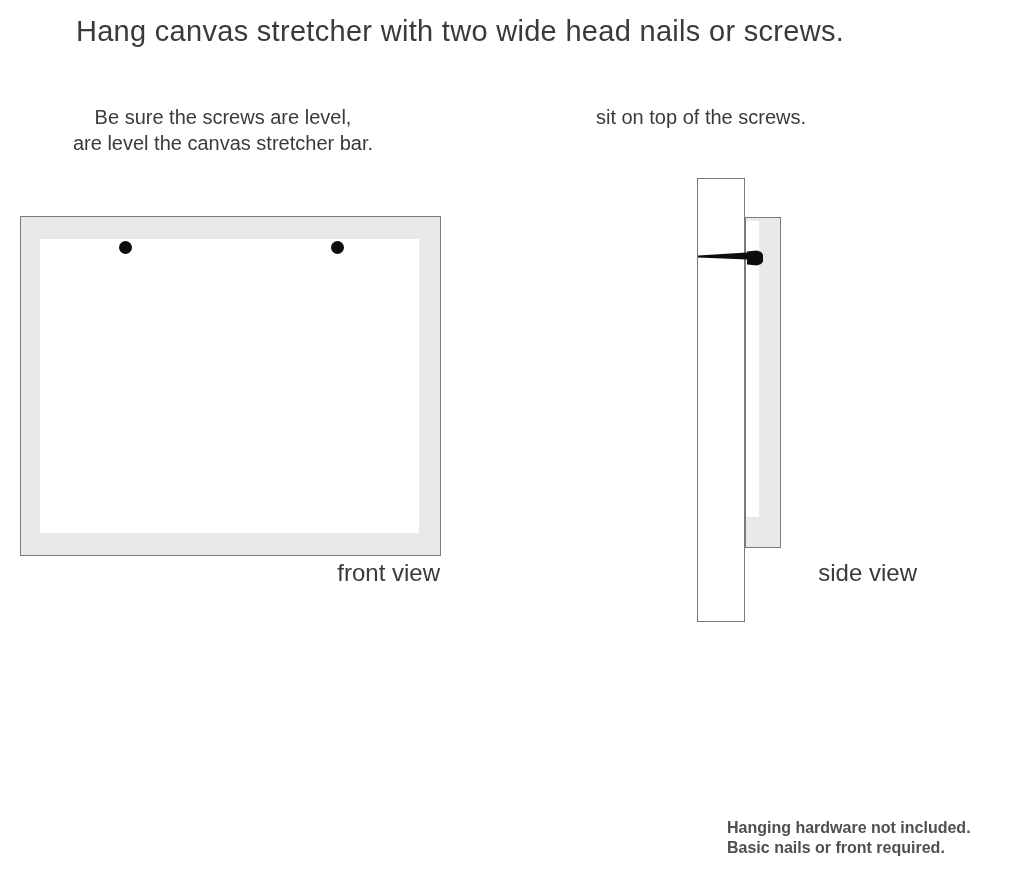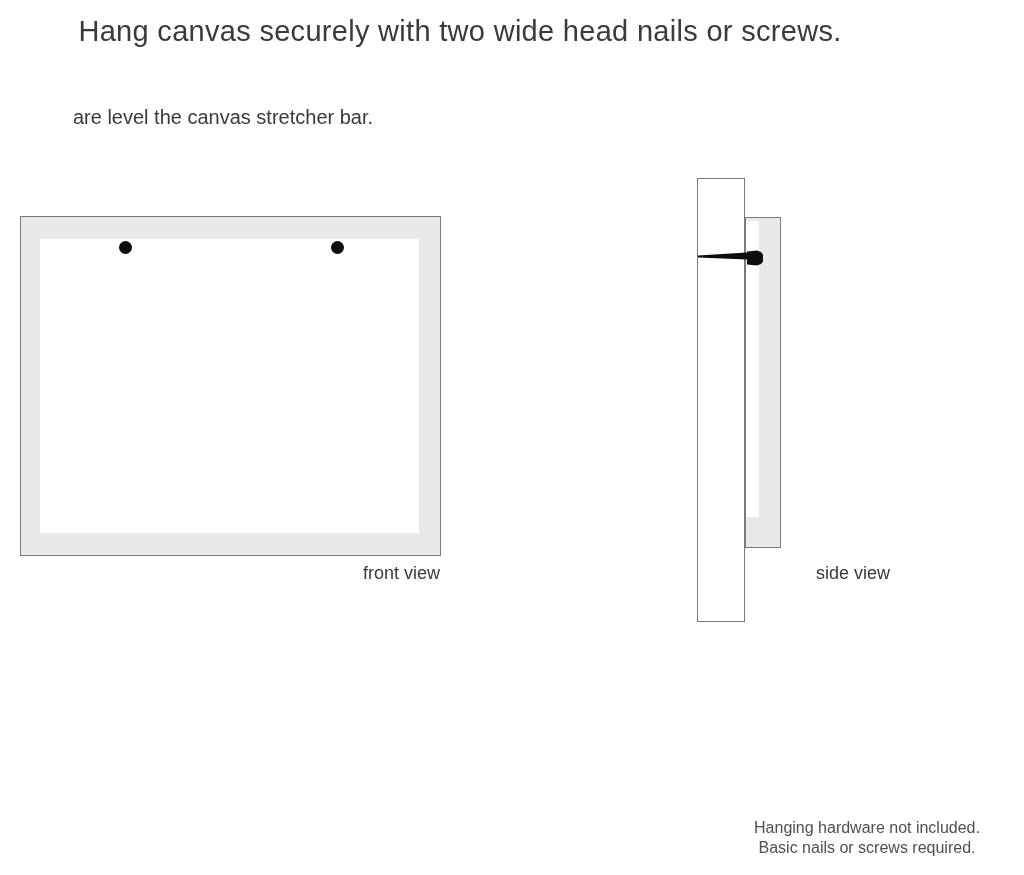--- a/index.html
+++ b/index.html
@@ -28,56 +28,58 @@
   }
   .front-inner{
     position:absolute;left:19px;top:22px;width:379px;height:294px;background:#ffffff;
   }
   .screw-dot{
     position:absolute;width:13px;height:13px;border-radius:50%;background:var(--screw);
   }
   .screw-dot.left{left:98px;top:24px;}
   .screw-dot.right{left:310px;top:24px;}
 
-  .fig-label{position:absolute;font-size:18px;font-weight:300;color:var(--text);line-height:24px;}
+  .fig-label{position:absolute;font-size:24px;font-weight:300;color:var(--text);line-height:24px;}
   .label-front{left:240px;top:561px;width:200px;text-align:right;}
-  .label-side{left:757px;top:561px;width:160px;text-align:center;margin-left:16px;}
+  .label-side{left:757px;top:561px;width:160px;text-align:right;}
 
   
   .side-canvas{
     position:absolute;left:745px;top:217px;width:36px;height:331px;
     background:var(--band);border:1.5px solid var(--border);z-index:1;
   }
   .side-canvas-inner{
     position:absolute;left:0px;top:3px;width:13px;height:296px;background:#ffffff;
   }
   .wall-bar{
     position:absolute;left:697px;top:178px;width:48px;height:444px;
     background:#ffffff;border:1.5px solid var(--border);z-index:2;
   }
   .nail{position:absolute;left:690px;top:240px;z-index:3;}
 
   .footer-note{
     position:absolute;right:17px;top:818px;width:280px;
-    text-align:center;font-size:16px;line-height:19.5px;color:var(--footer-text);font-weight:400;
+    text-align:left;font-size:16px;line-height:19.5px;color:var(--footer-text);font-weight:700;
   }
   .footer-note .line{display:block;}
 </style>
 </head>
 <body>
 
 <div class="page">
 
-  <h1 class="title">Hang canvas securely with two wide head nails or screws.</h1>
+  <h1 class="title">Hang canvas stretcher with two wide head nails or screws.</h1>
 
   <div class="note note-front">
+    <span class="line">Be sure the screws are level,</span>
     <span class="line">are level the canvas stretcher bar.</span>
   </div>
 
   <div class="note note-side">
+    <span class="line">sit on top of the screws.</span>
   </div>
 
   <div class="front-frame">
     <div class="front-inner"></div>
     <div class="screw-dot left"></div>
     <div class="screw-dot right"></div>
   </div>
   <div class="fig-label label-front">front view</div>
 
   <div class="side-canvas">
@@ -85,16 +87,16 @@
   </div>
   <div class="wall-bar"></div>
   <svg class="nail" width="80" height="30" viewBox="0 0 80 30" aria-hidden="true">
     <polygon points="8,15.5 57,12.5 57,19.5 8,17.5" fill="#0d0d0d"></polygon>
     <polygon points="57,11.5 67,10.5 71,12 73,14.5 73,21.5 71,24 67,25.5 57,24.5" fill="#0d0d0d"></polygon>
   </svg>
   <div class="fig-label label-side">side view</div>
 
   <div class="footer-note">
     <span class="line">Hanging hardware not included.</span>
-    <span class="line">Basic nails or screws required.</span>
+    <span class="line">Basic nails or front required.</span>
   </div>
 
 </div>
 
 </body></html>

